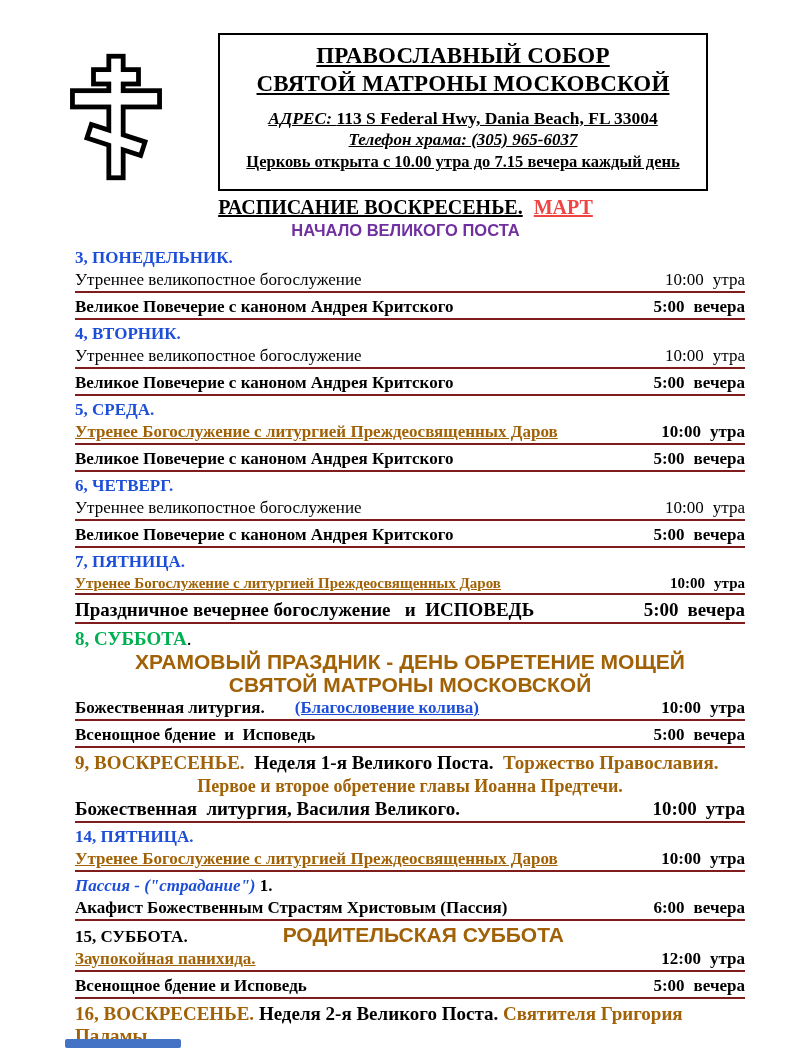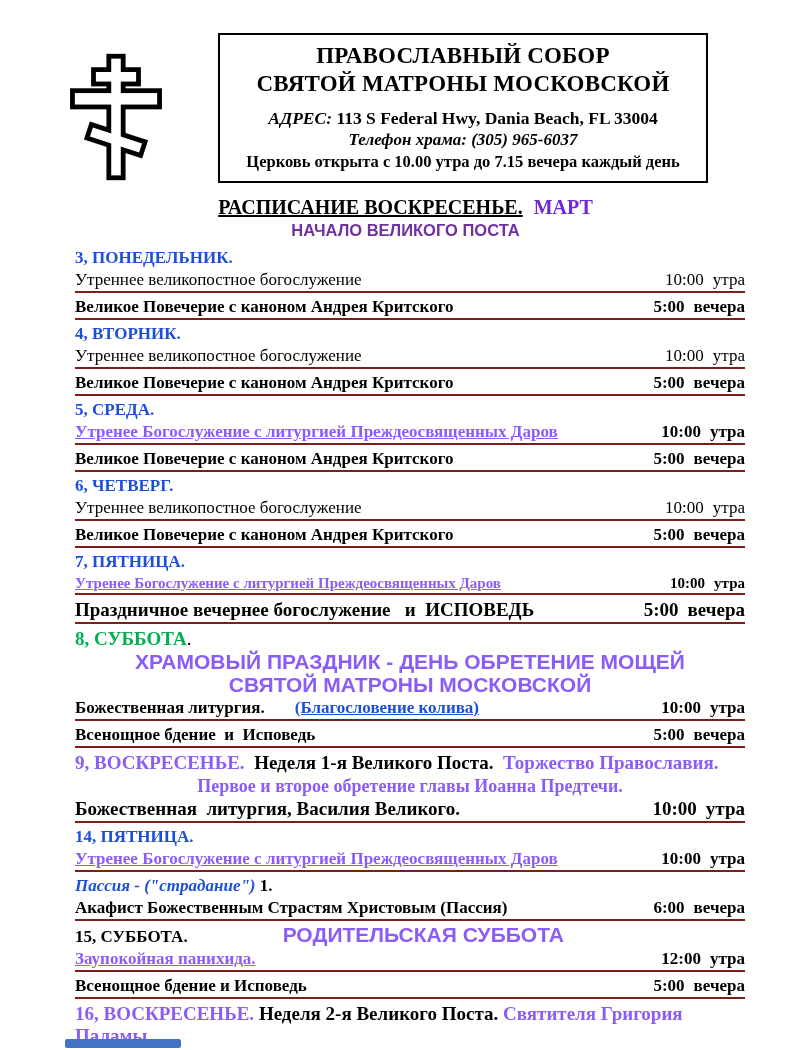--- a/index.html
+++ b/index.html
@@ -3,32 +3,32 @@
 <meta charset="utf-8">
 <style>
   * { margin:0; padding:0; box-sizing:border-box; }
   html,body { width:811px; height:1050px; background:#ffffff; overflow:hidden; }
   body { font-family:"Liberation Serif", serif; color:#000; position:relative; }
 
   
   .cross-wrap { position:absolute; left:68px; top:50px; width:96px; height:134px; }
   .header-box {
     position:absolute; left:218px; top:33px; width:490px;
-    border:2px solid #000; text-align:center; padding:7px 6px 8px 6px;
+    border:2px solid #000; text-align:center; padding:7px 6px 16px 6px;text-decoration:underline;
   }
   .hb-title { font-size:23px; font-weight:bold; line-height:28px; letter-spacing:0.2px; }
   .hb-addr  { font-size:17.5px; font-weight:bold; margin-top:9px; line-height:22px; }
   .hb-addr .lbl { font-style:italic; }
   .hb-phone { font-size:17px; font-weight:bold; font-style:italic; line-height:22px; }
   .hb-hours { font-size:16.5px; font-weight:bold; line-height:22px; }
 
   .sched-title { position:absolute; top:196px; left:0; width:100%; text-align:center;
     font-size:20px; font-weight:bold; }
   .sched-title .t-black { text-decoration:underline; }
-  .sched-title .t-red { color:#6d28d9; margin-left:6px; }
+  .sched-title .t-red { color:#ef4444; text-decoration:underline; margin-left:6px; }
   .sched-sub { position:absolute; top:221px; left:0; width:100%; text-align:center;
     font-family:"Liberation Sans", sans-serif; font-weight:bold; color:#7030A0; font-size:16.5px; }
 
   
   .rows { position:absolute; left:75px; top:247px; width:670px; }
   .row { font-size:17px; line-height:20px; margin-bottom:3px; display:flex;
          justify-content:space-between; align-items:baseline; }
   .row.day { margin-top:1px; margin-bottom:2px; }
   .row.center { justify-content:center; text-align:center; font-size:18px; margin-bottom:2px; }
   .row.svc { border-bottom:2px solid #7f1d1d; padding-bottom:1px; margin-bottom:4px;font-family:Liberation Serif, serif; }
@@ -36,21 +36,21 @@
   .row.large { font-size:19px; line-height:22px; }
   .segs { white-space:pre-wrap; }
   .timewrap { white-space:nowrap; font-weight:bold; padding-left:8px; }
   .timewrap .unit { margin-left:9px; }
   .row.w-normal .segs, .row.w-normal .timewrap { font-weight:normal; }
 
   .b { font-weight:bold; }
   .i { font-style:italic; }
   .u { text-decoration:underline; }
   .c-purple { color:#1d4ed8; }
-  .c-red { color:#8b5cf6; }
+  .c-red { color:#a16207; }
   .c-green { color:#00B050; }
   .sans { font-family:"Liberation Sans", sans-serif; font-size:21px; }
 
   
   .hscroll { position:absolute; left:65px; top:1039px; width:116px; height:9px;
              background:#4472C4; border-radius:2px; }
 </style>
 </head>
 <body>
 

